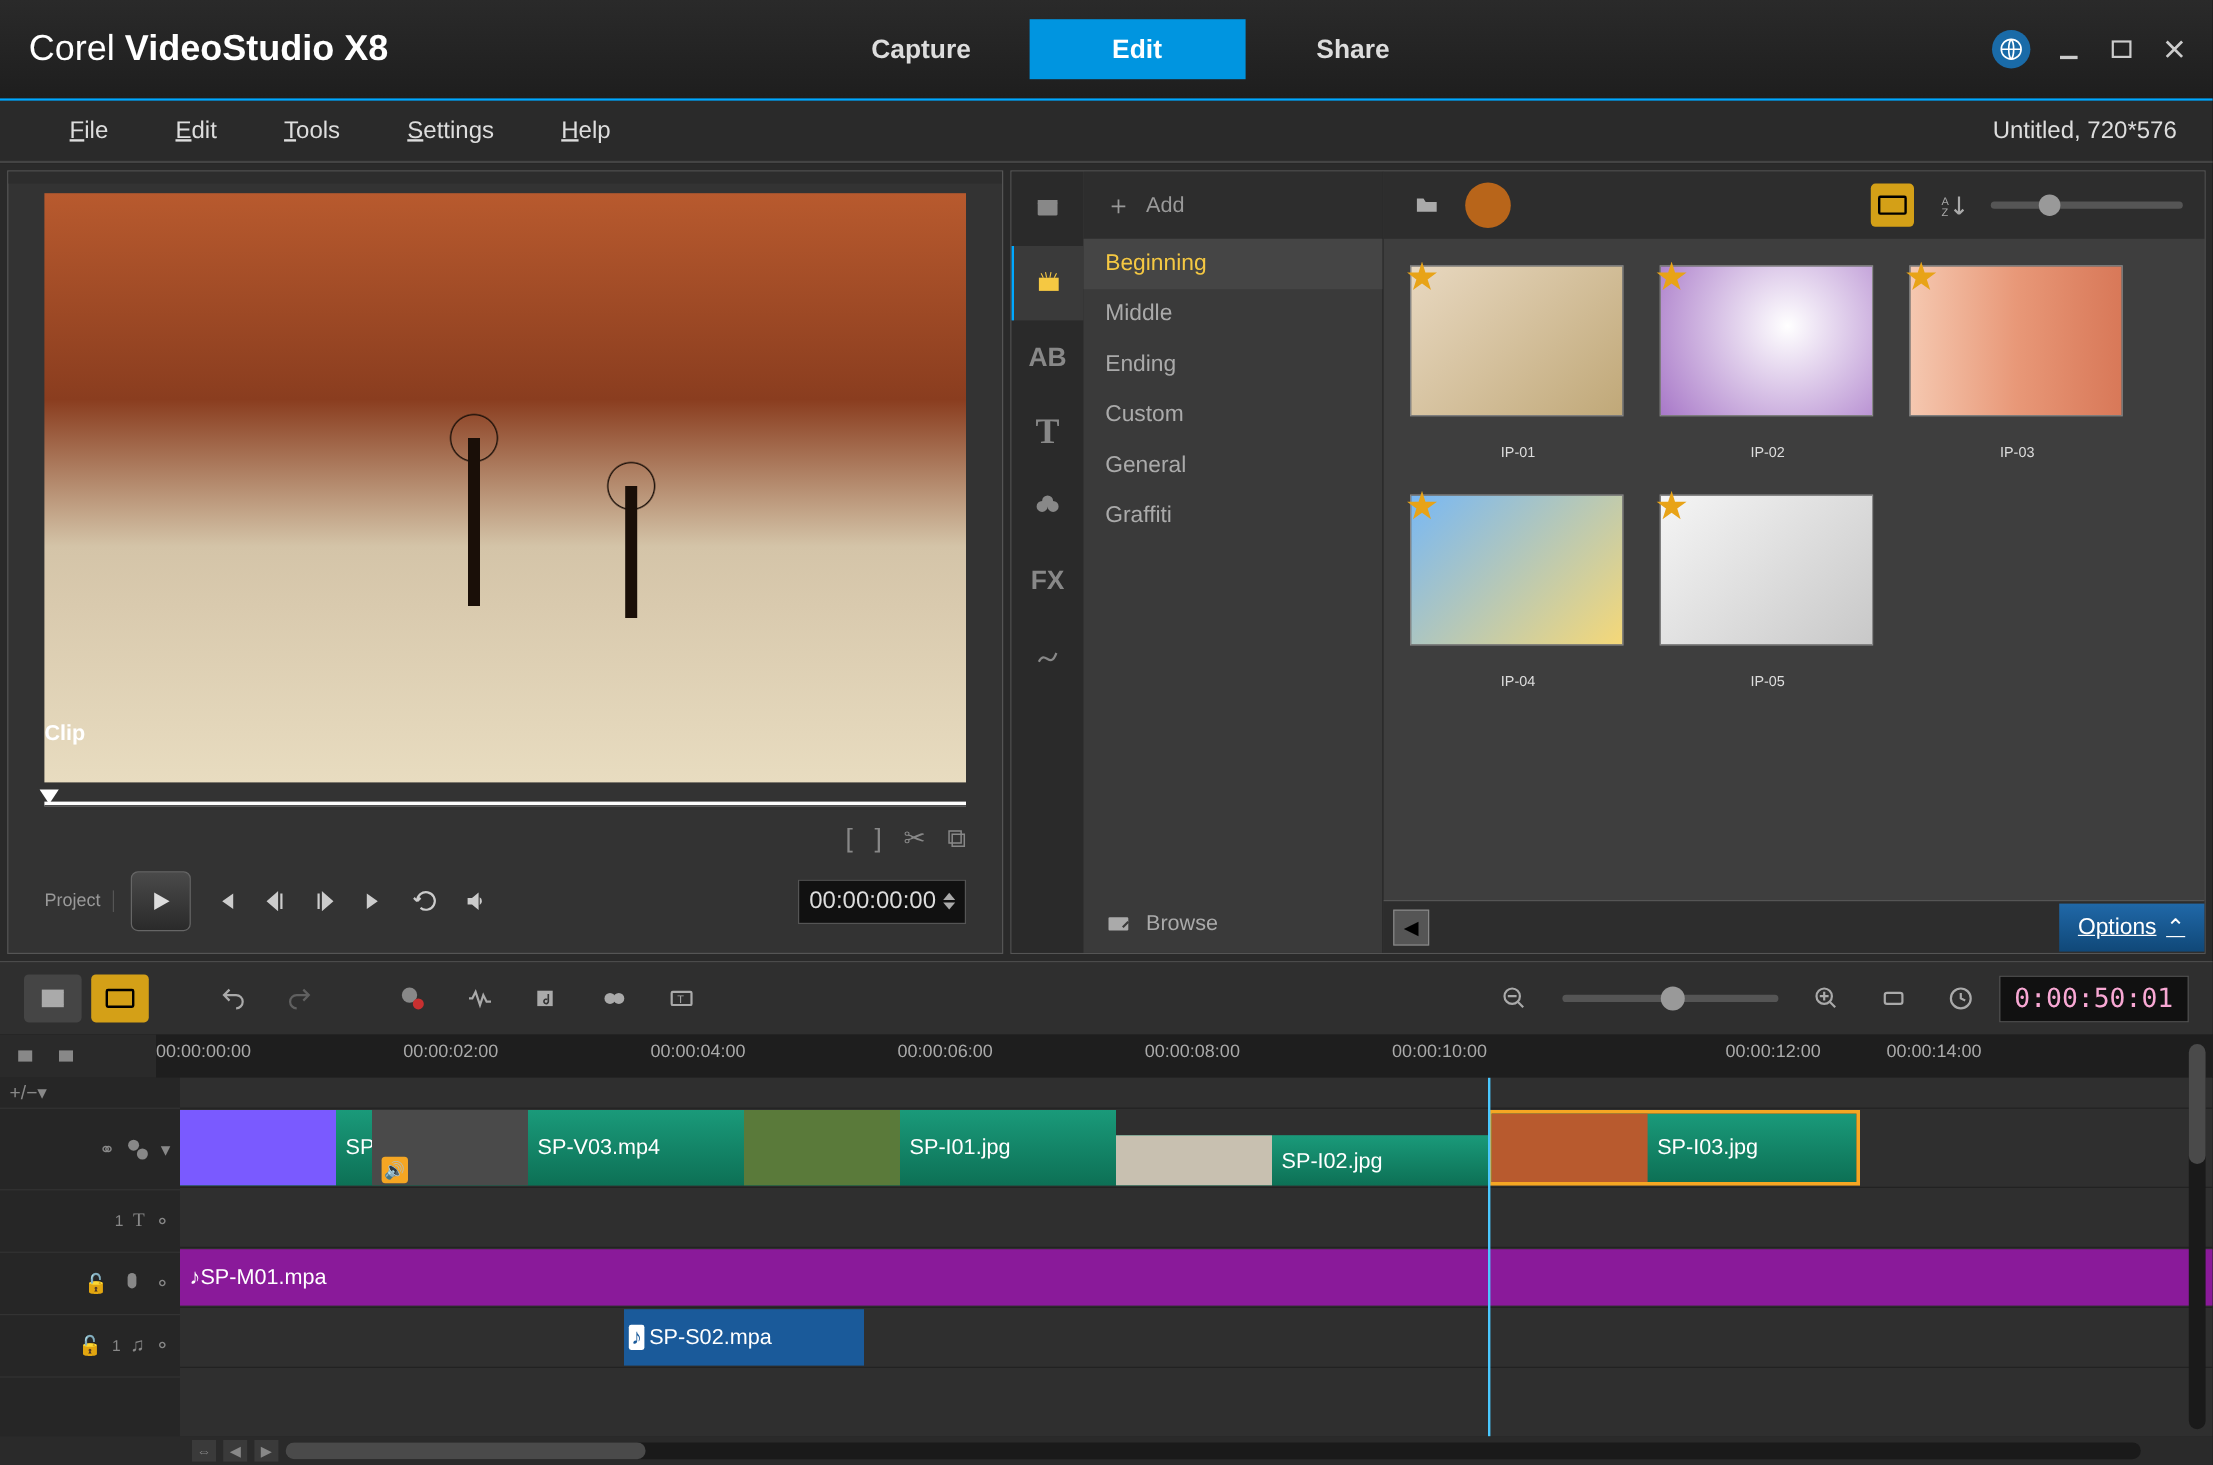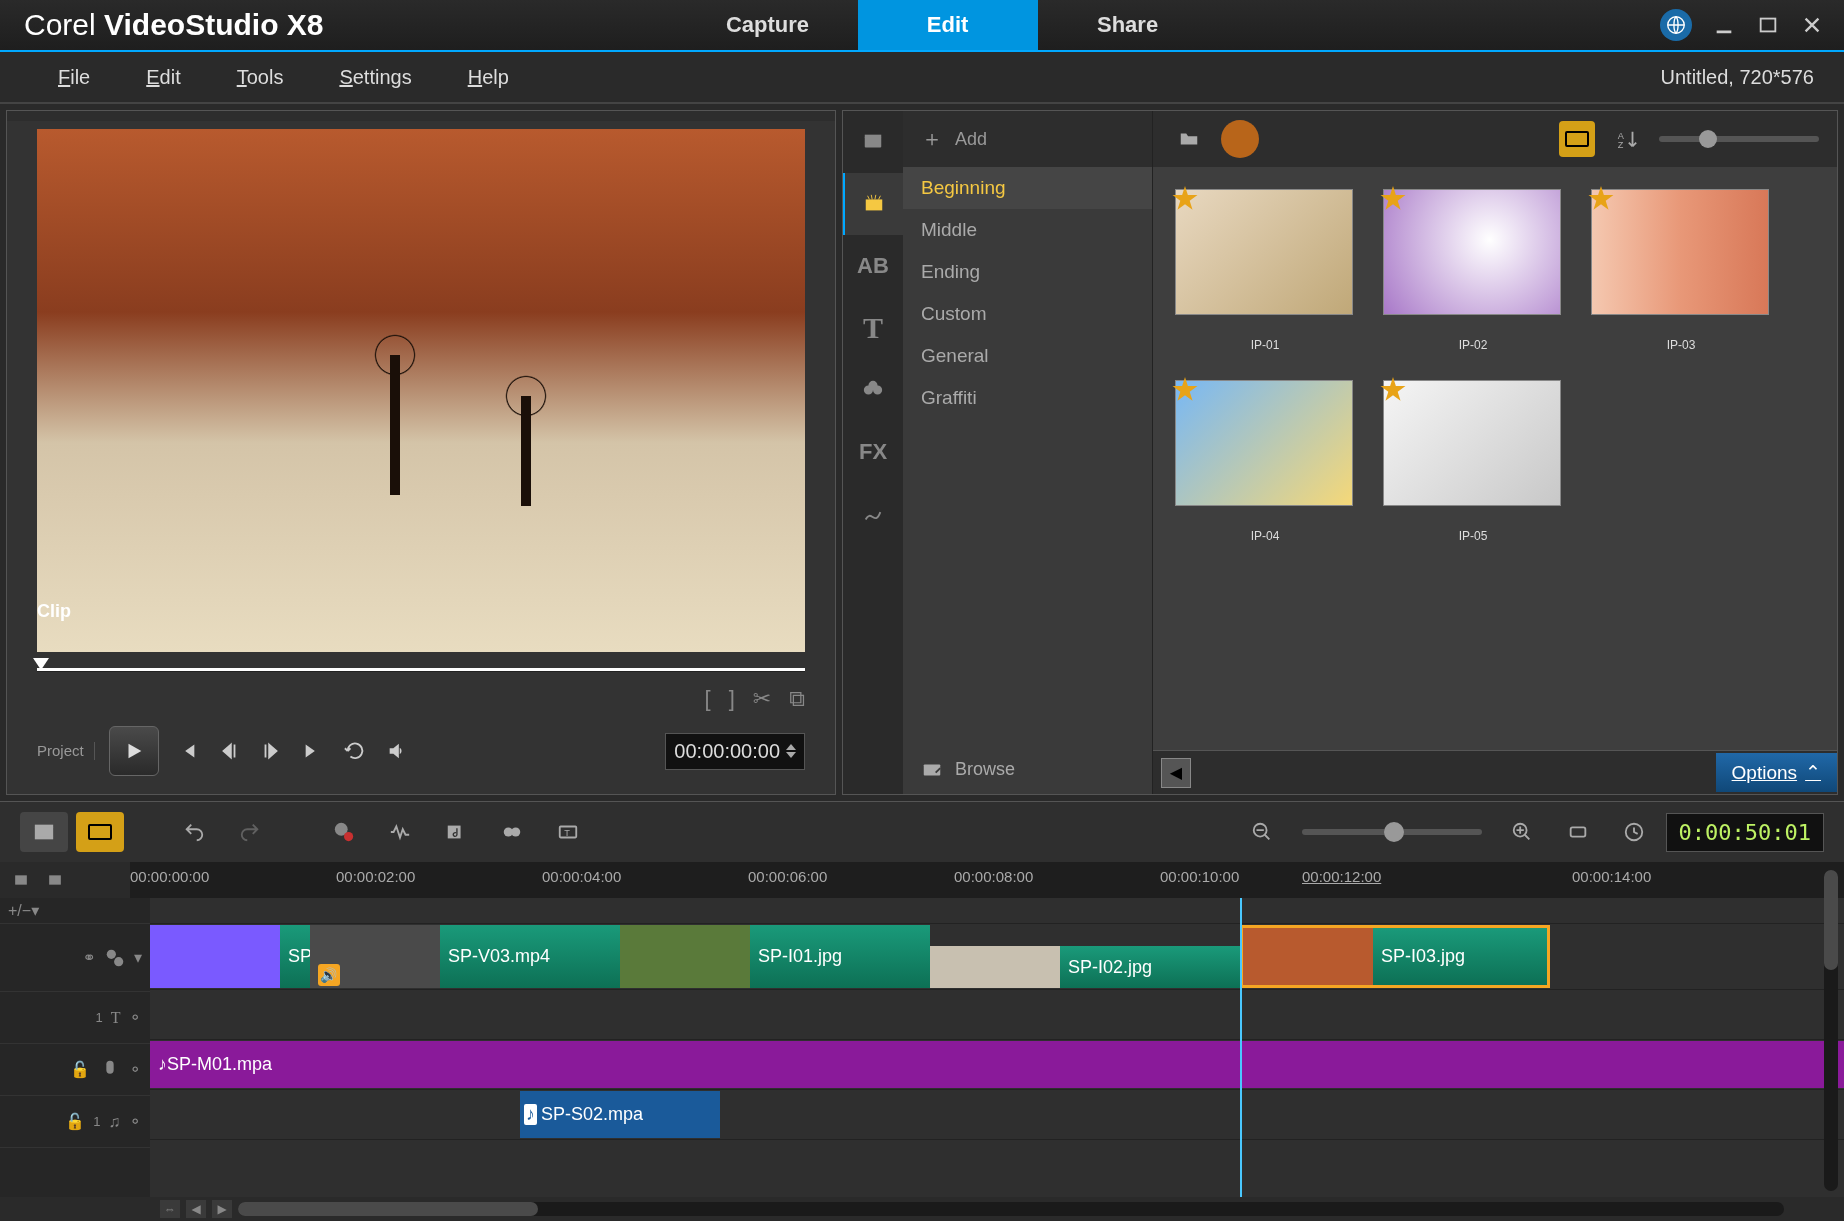--- a/index.html
+++ b/index.html
@@ -1,20 +1,20 @@
 <!DOCTYPE html>
 <html><head>
 <meta charset="utf-8">
 <style>
 * { margin: 0; padding: 0; box-sizing: border-box; font-family: "Segoe UI", Arial, sans-serif; }
 body { background: #000; overflow: hidden; }
 .app { width: 1844px; height: 1221px; background: #1a1a1a; display: flex; flex-direction: column; }
 
 
-.titlebar { height: 52px; background: linear-gradient(#2a2a2a,#1e1e1e); display: flex; align-items: center; border-bottom: 2px solid #00a8ff; text-align: center; }
+.titlebar { height: 84px; background: linear-gradient(#2a2a2a,#1e1e1e); display: flex; align-items: center; border-bottom: 2px solid #00a8ff; text-align: center; }
 .app-title { color: #fff; font-size: 30px; font-weight: 300; padding: 0 24px; }
 .app-title b { font-weight: 600; }
 .main-tabs { display: flex; margin-left: 330px; }
 .main-tab { width: 180px; height: 50px; display: flex; align-items: center; justify-content: center; color: #ddd; font-size: 22px; font-weight: 600; cursor: pointer; }
 .main-tab.active { background: #0095e0; color: #fff; }
 .titlebar-right { margin-left: auto; display: flex; gap: 20px; padding-right: 20px; align-items: center; }
 .win-btn { width: 24px; height: 24px; color: #ccc; cursor: pointer; display:flex; align-items:center; justify-content:center; }
 .globe-icon { width:32px; height:32px; border-radius:50%; background:#1a6ba8; display:flex; align-items:center; justify-content:center; color:#fff; }
 
 
@@ -76,21 +76,21 @@
 .lib-scroll-btn { width:30px; height:30px; background:#555; color:#000; display:flex; align-items:center; justify-content:center; margin:0 8px; cursor:pointer; border:1px solid #888;}
 .options-btn { margin-left:auto; background:linear-gradient(#2068a8,#104878); color:#fff; padding:8px 16px; cursor:pointer; display:flex; align-items:center; gap:8px; font-size:19px;text-decoration:underline; }
 
 
 .timeline { height: 420px; background: #2a2a2a; border-top:1px solid #555; display:flex; flex-direction:column; }
 .tl-toolbar { height: 60px; display:flex; align-items:center; gap:8px; padding:0 20px; background:#2f2f2f; }
 .tl-btn { width:48px; height:40px; color:#aaa; cursor:pointer; display:flex; align-items:center; justify-content:center; border-radius:4px; }
 .tl-btn.active { background:#454545; }
 .tl-btn.gold-bg { background:#d4a017; color:#000; }
 .tl-gap { width:30px; }
-.tl-tc { background:#111; color:#bef264; font-family:monospace; font-size:22px; padding:6px 12px; border:1px solid #555;}
+.tl-tc { background:#111; color:#f9a8d4; font-family:monospace; font-size:22px; padding:6px 12px; border:1px solid #555;}
 .tl-slider { width:180px; height:6px; background:#555; border-radius:3px; position:relative; margin:0 8px; }
 .tl-slider .thumb { position:absolute; top:-7px; left:82px; width:20px; height:20px; border-radius:50%; background:#999; }
 .tl-ruler { height: 36px; background:#1e1e1e; display:flex; position:relative; color:#aaa; font-size:15px; }
 .tl-ruler .label { position:absolute; top:6px; }
 .tl-ruler-tools { width:130px; background:#2a2a2a; display:flex; align-items:center; gap:4px; padding:0 6px; }
 .tl-tracks-area { flex:1; display:flex; overflow:hidden; }
 .tl-left { width: 150px; background:#262626; display:flex; flex-direction:column; }
 .tl-left-row { height:52px; display:flex; align-items:center; justify-content:flex-end; gap:8px; padding:0 8px; color:#888; border-bottom:1px solid #333;}
 .tl-left-row.h68 { height:68px; }
 .tl-tracks { flex:1; position:relative; background:#2f2f2f; }
@@ -443,21 +443,21 @@
             </svg>
           </div>
       </div>
       <div style="flex:1; position:relative" id="ruler-labels">
           <div class="label" style="left: 0px;">00:00:00:00</div>
           <div class="label" style="left: 206px;">00:00:02:00</div>
           <div class="label" style="left: 412px;">00:00:04:00</div>
           <div class="label" style="left: 618px;">00:00:06:00</div>
           <div class="label" style="left: 824px;">00:00:08:00</div>
           <div class="label" style="left: 1030px;">00:00:10:00</div>
-          <div class="label" style="left: 1172px; text-decoration: underline;">00:00:12:00</div>
+          <div class="label" style="left: 1308px;">00:00:12:00</div>
           <div class="label" style="left: 1442px;">00:00:14:00</div>
         </div>
     </div>
 
     <div class="tl-tracks-area">
       <div class="tl-left">
         <div class="tl-left-row" style="height:26px; justify-content:flex-start; padding-left:8px">
           <span style="cursor:pointer">+/−▾</span>
         </div>
         <div class="tl-left-row h68">

